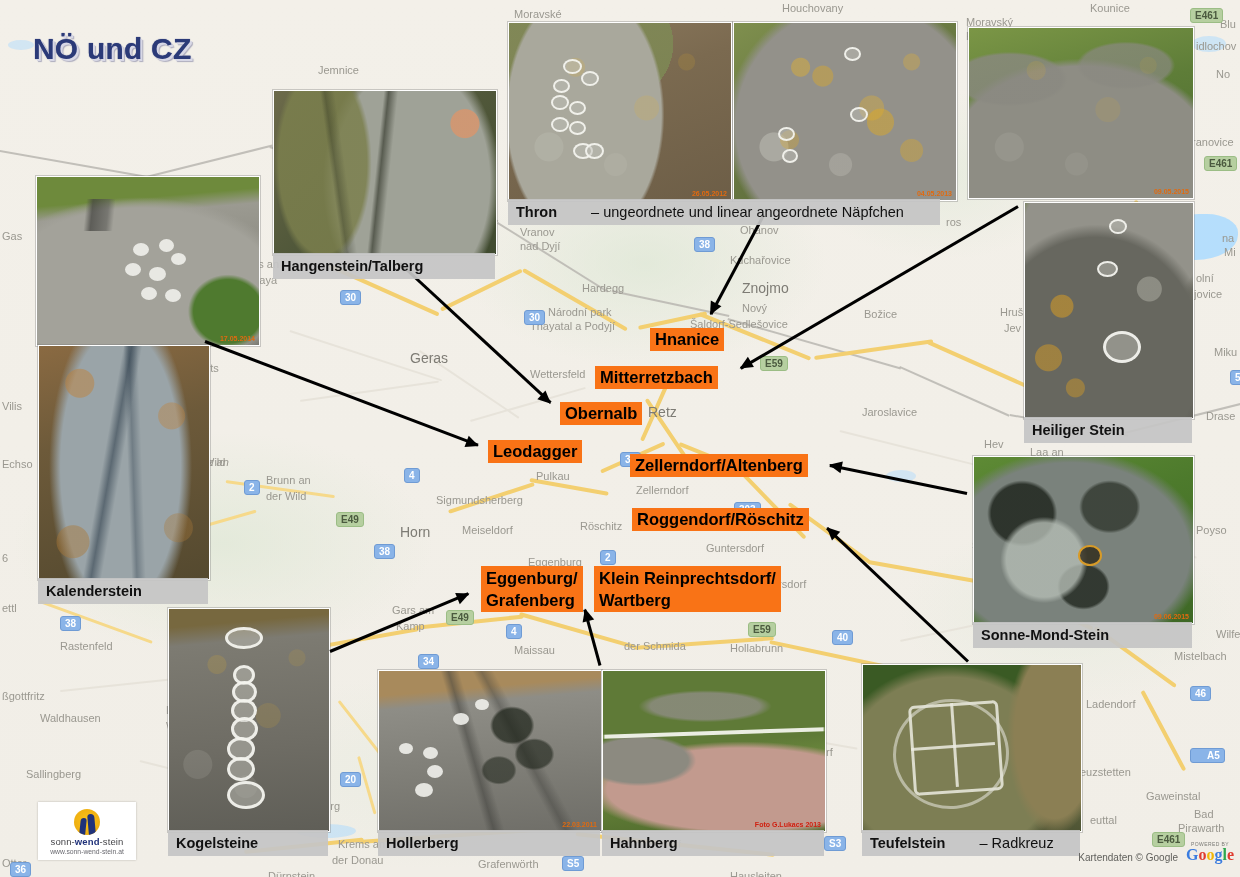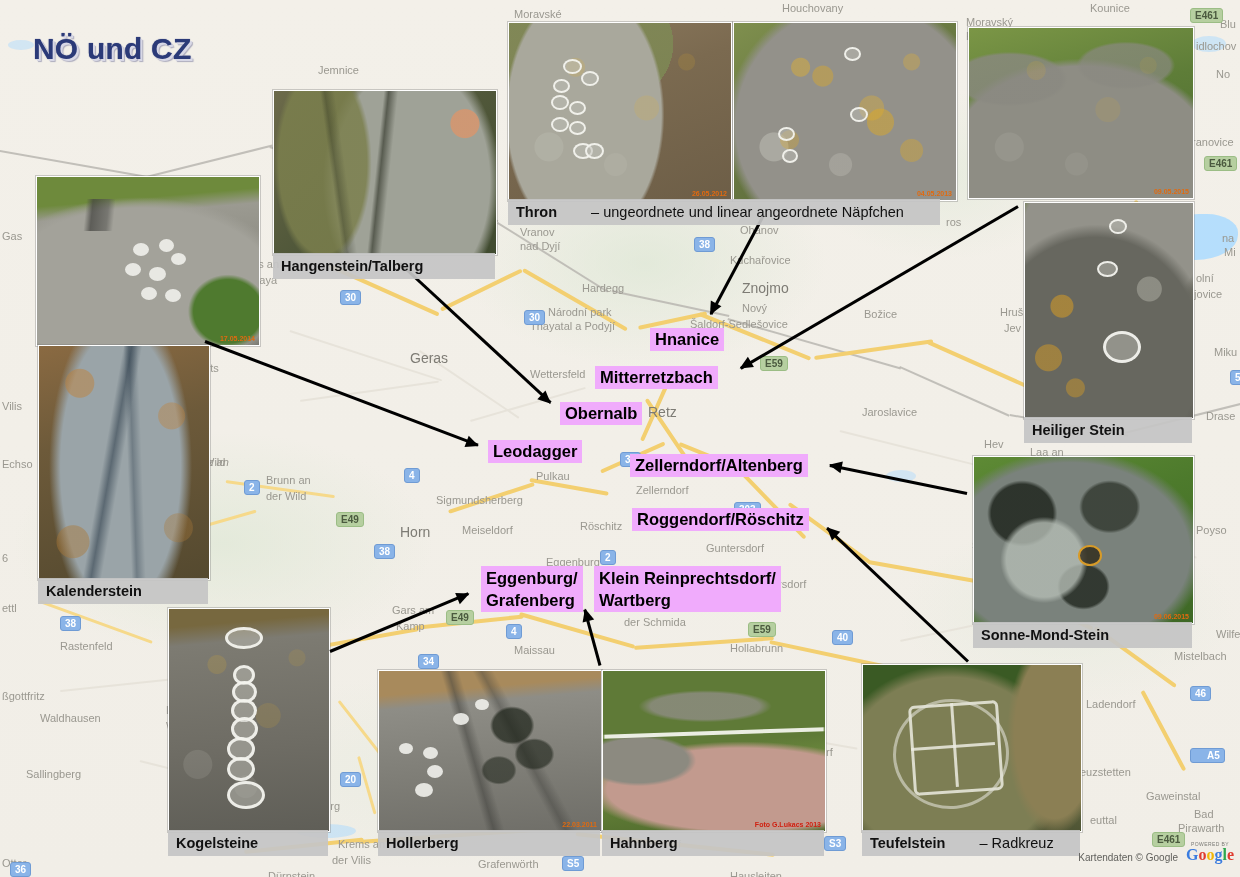--- a/index.html
+++ b/index.html
@@ -51,21 +51,21 @@
     border:1px solid #ffffff;box-shadow:0 0 0 1px rgba(120,120,120,.35);z-index:20;}
   .photo .ph{position:absolute;inset:0;}
 
   
   .cap{position:absolute;z-index:30;background:rgba(197,197,197,.93);
     color:#111;font-size:14.5px;line-height:22px;padding:2px 8px 2px 8px;
     white-space:nowrap;font-weight:bold;}
   .cap .reg{font-weight:normal;margin-left:30px;}
 
   
-  .lbl{position:absolute;z-index:32;background:#f0abfc;color:#000;
+  .lbl{position:absolute;z-index:32;background:#f97316;color:#000;
     font-weight:bold;font-size:16.5px;line-height:21px;padding:1px 5px;white-space:nowrap;}
   .lbl.two{line-height:22px;}
 
   
   .arrow{position:absolute;height:3px;background:#000;transform-origin:0 50%;z-index:28;}
   .arrow:after{content:"";position:absolute;right:-1px;top:50%;
     width:0;height:0;border-left:13px solid #000;
     border-top:6px solid transparent;border-bottom:6px solid transparent;
     transform:translate(0,-50%);}
 
@@ -226,41 +226,41 @@
       <div class="place sm" style="left: 436px; top: 494px;">Sigmundsherberg</div>
       <div class="place sm" style="left: 536px; top: 470px;">Pulkau</div>
       <div class="place sm" style="left: 636px; top: 484px;">Zellerndorf</div>
       <div class="place sm" style="left: 580px; top: 520px;">Röschitz</div>
       <div class="place sm" style="left: 706px; top: 542px;">Guntersdorf</div>
       <div class="place sm" style="left: 972px; top: 540px; font-family: Liberation Mono, monospace;">Stronsdo</div>
       <div class="place sm" style="left: 1196px; top: 524px;">Poyso</div>
       <div class="place big" style="left: 400px; top: 524px;">Horn</div>
       <div class="place sm" style="left: 462px; top: 524px;">Meiseldorf</div>
       <div class="place sm" style="left: 2px; top: 552px;">6</div>
-      <div class="place sm" style="left: 546px; top: 556px;">Eggenburg</div>
+      <div class="place sm" style="left: 528px; top: 556px;">Eggenburg</div>
       <div class="place sm" style="left: 772px; top: 578px;">ersdorf</div>
       <div class="place sm" style="left: 684px; top: 600px;">an</div>
-      <div class="place sm" style="left: 624px; top: 616px;">der Schmida</div>
+      <div class="place sm" style="left: 624px; top: 640px;">der Schmida</div>
       <div class="place sm" style="left: 392px; top: 604px;">Gars am</div>
       <div class="place sm" style="left: 396px; top: 620px;">Kamp</div>
       <div class="place sm" style="left: 514px; top: 644px;">Maissau</div>
       <div class="place sm" style="left: 730px; top: 642px;">Hollabrunn</div>
       <div class="place sm" style="left: 1174px; top: 650px;">Mistelbach</div>
       <div class="place sm" style="left: 1216px; top: 628px;">Wilfe</div>
       <div class="place sm" style="left: 60px; top: 640px;">Rastenfeld</div>
       <div class="place sm" style="left: 2px; top: 602px;">ettl</div>
       <div class="place sm" style="left: 2px; top: 690px;">ßgottfritz</div>
       <div class="place sm" style="left: 40px; top: 712px;">Waldhausen</div>
       <div class="place sm" style="left: 166px; top: 704px;">Lic</div>
       <div class="place sm" style="left: 166px; top: 720px;">W</div>
       <div class="place sm" style="left: 26px; top: 768px;">Sallingberg</div>
       <div class="place sm" style="left: 318px; top: 800px;">berg</div>
       <div class="place sm" style="left: 2px; top: 812px; margin-top: 45px;">Otter</div>
       <div class="place sm" style="left: 338px; top: 838px;">Krems an</div>
-      <div class="place sm" style="left: 332px; top: 854px;">der Vilis</div>
+      <div class="place sm" style="left: 332px; top: 854px;">der Donau</div>
       <div class="place sm" style="left: 478px; top: 858px;">Grafenwörth</div>
       <div class="place sm" style="left: 268px; top: 870px;">Dürnstein</div>
       <div class="place sm" style="left: 730px; top: 870px;">Hausleiten</div>
       <div class="place sm" style="left: 826px; top: 746px;">rf</div>
       <div class="place sm" style="left: 640px; top: 838px;">uerndorf</div>
       <div class="place sm" style="left: 1080px; top: 766px;">euzstetten</div>
       <div class="place sm" style="left: 1086px; top: 698px;">Ladendorf</div>
       <div class="place sm" style="left: 1146px; top: 790px;">Gaweinstal</div>
       <div class="place sm" style="left: 1194px; top: 808px;">Bad</div>
       <div class="place sm" style="left: 1178px; top: 822px;">Pirawarth</div>
@@ -492,20 +492,28 @@
       <div class="lbl two" style="left: 594px; top: 566px;">
         <div>Klein Reinprechtsdorf/</div>
         <div>Wartberg</div>
       </div>
     </div>
 
   <div id="title">
     <span class="l2">NÖ und CZ</span>
   </div>
 
+  <div id="logo">
+    <div class="mark">
+      <div class="s1"></div>
+        <div class="s2"></div>
+    </div>
+    <div class="t1"><span>sonn-</span><b>wend</b><span>-stein</span></div>
+    <div class="t2">www.sonn-wend-stein.at</div>
+  </div>
 
   <div id="attr">
     <div class="kd">Kartendaten © Google</div>
     <div class="gbrand">
       <div class="pb">POWERED BY</div>
       <div class="gl"><span class="b">G</span><span class="r">o</span><span class="y">o</span><span class="b">g</span><span class="g">l</span><span class="r">e</span></div>
     </div>
   </div>
 
 </div>

